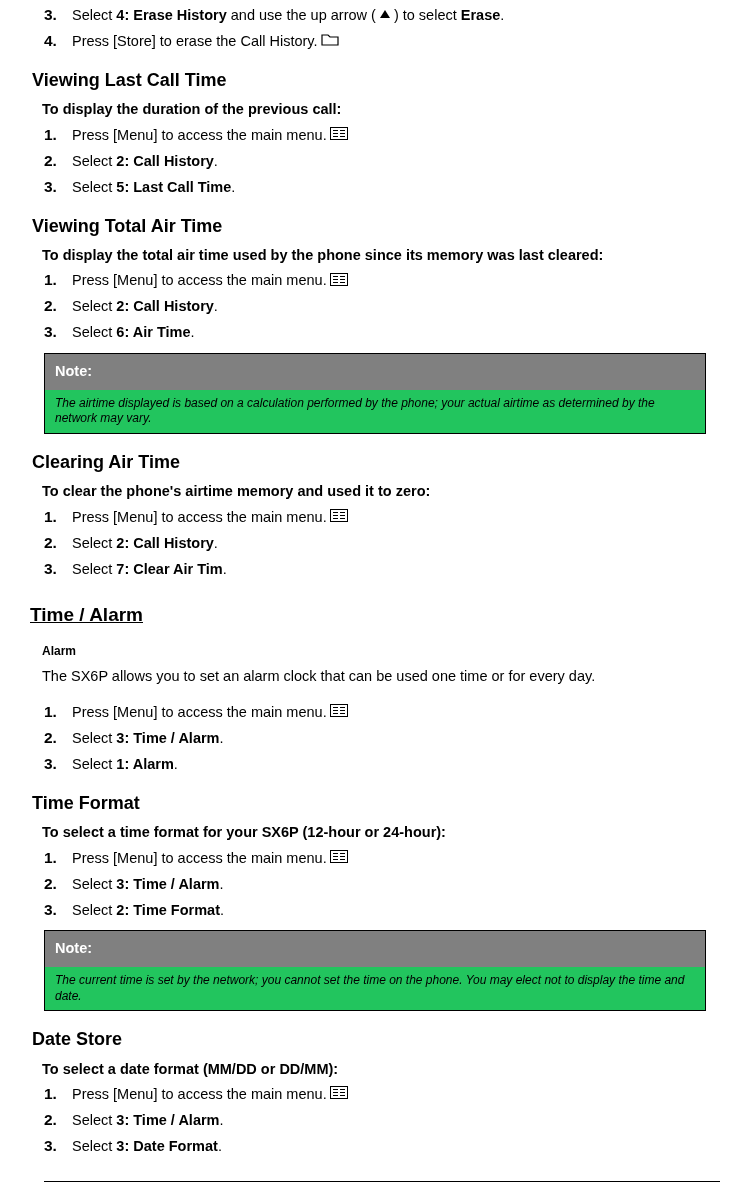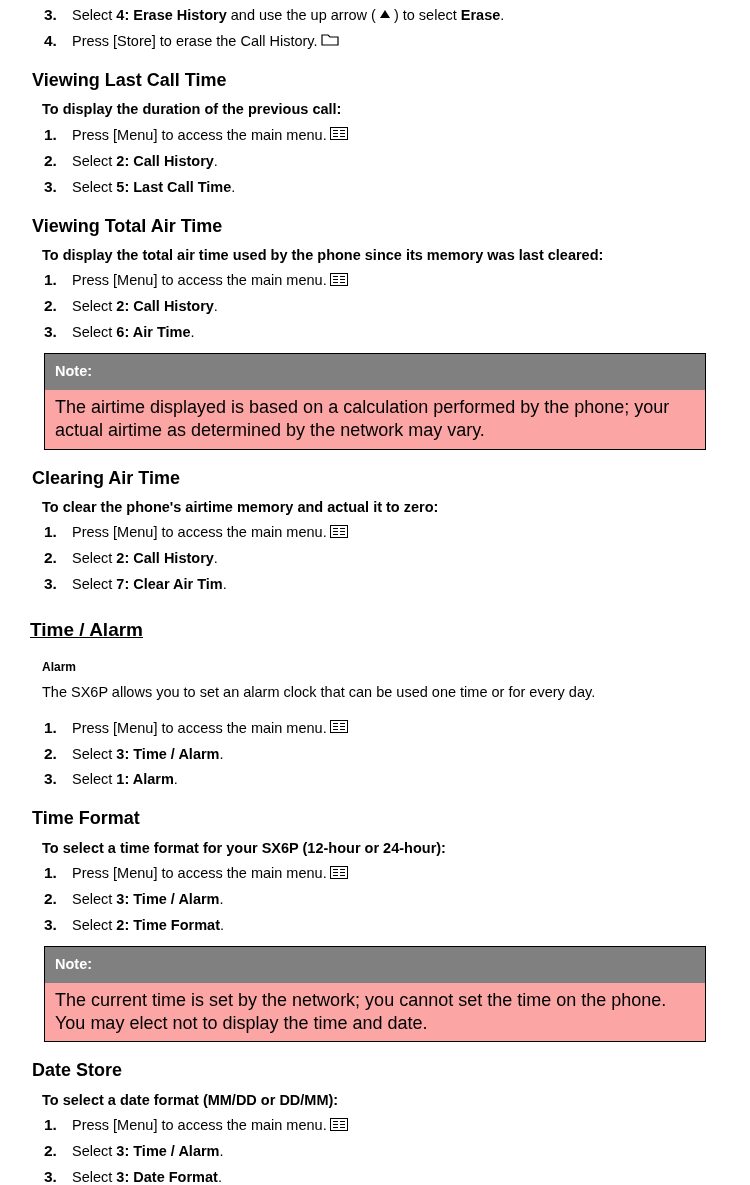--- a/index.html
+++ b/index.html
@@ -69,25 +69,26 @@
     color: #fff;
     font-weight: bold;
     font-size: 14.5px;
     padding: 8px 10px;
     display: flex;
     align-items: flex-start;
     min-width: 48px;
     box-sizing: border-box;
   }
   .note-body {
-    background: #fca5a5;
+    background: #22c55e;
     padding: 6px 10px;
-    font-size: 18px;
+    font-size: 12px;
     flex: 1;
     line-height: 1.3;
+    font-style: italic;
   }
   .icon {
     display: inline-block;
     vertical-align: middle;
     margin: 0 3px;
   }
   .footer {
     position: absolute;
     bottom: 12px;
     left: 44px;
@@ -167,21 +168,21 @@
         <li>
           <span class="num">3.</span>
           <span class="txt">Select <span class="b">6: Air Time</span>.</span>
         </li>
       </ol>
       <div class="note-box">
         <div class="note-label">Note:</div>
         <div class="note-body">The airtime displayed is based on a calculation performed by the phone; your actual airtime as determined by the network may vary.</div>
       </div>
       <div class="h2">Clearing Air Time</div>
-      <div class="intro">To clear the phone's airtime memory and actual it to zero:</div>
+      <div class="intro">To clear the phone's airtime memory and used it to zero:</div>
       <ol class="steps">
         <li>
           <span class="num">1.</span>
           <span class="txt">Press  [Menu] to access the main menu.<span class="icon"><svg width="18" height="13" viewBox="0 0 18 13">
                 <rect x="0.5" y="0.5" width="17" height="12" fill="none" stroke="#000" stroke-width="1"></rect>
                 <line x1="3" y1="3.5" x2="8" y2="3.5" stroke="#000" stroke-width="1"></line>
                 <line x1="3" y1="6.5" x2="8" y2="6.5" stroke="#000" stroke-width="1"></line>
                 <line x1="3" y1="9.5" x2="8" y2="9.5" stroke="#000" stroke-width="1"></line>
                 <line x1="10" y1="3.5" x2="15" y2="3.5" stroke="#000" stroke-width="1"></line>
                 <line x1="10" y1="6.5" x2="15" y2="6.5" stroke="#000" stroke-width="1"></line>

